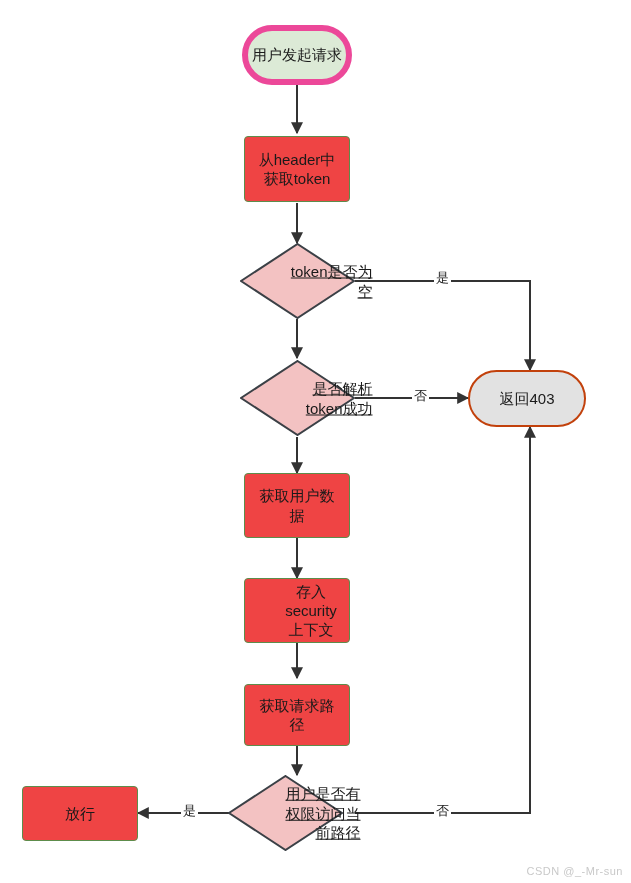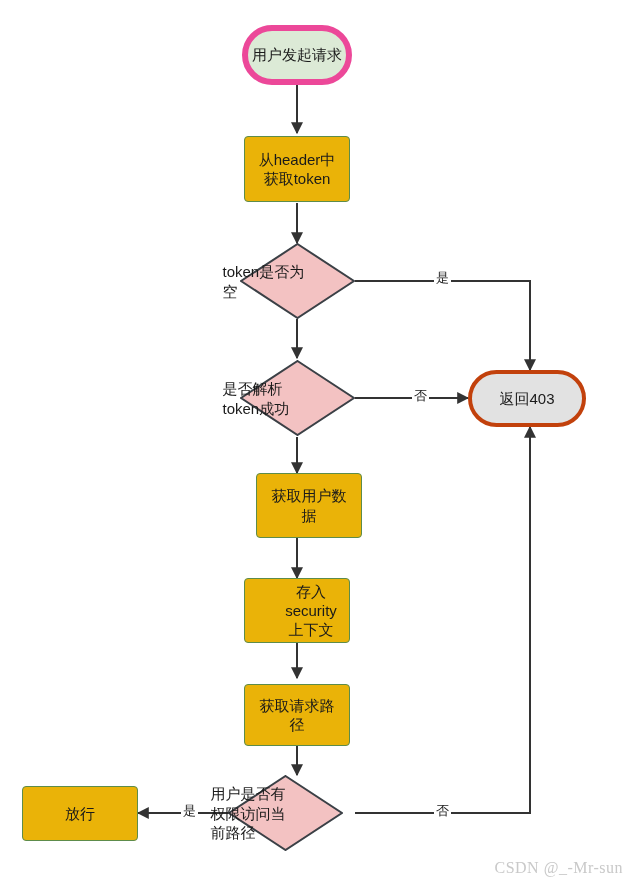--- a/index.html
+++ b/index.html
@@ -31,75 +31,76 @@
     align-items: center;
     justify-content: center;
     text-align: center;
     line-height: 1.28;
     color: #1a1a1a;
     font-size: 15px;
     white-space: pre-line;
     z-index: 3;
   }
   .node-proc {
-    background: #eab308;
+    background: #ef4444;
     border: 1.6px solid #5d8c4b;
     border-radius: 4px;
   }
   .node-start {
     background: #dcead6;
     border: 6px solid #ec4899;
     border-radius: 999px;
   }
   .node-end {
     background: #e2e2e2;
-    border: 4px solid #c2410c;
+    border: 2px solid #c2410c;
     border-radius: 999px;
   }
   .node-dec-wrap {
     position: absolute;
     z-index: 3;
   }
   .node-dec-shape {
     position: absolute;
     left: 0;
     top: 0;
     width: 100%;
     height: 100%;
   }
   .node-dec-label {
     position: absolute;
     left: 50%;
     top: 50%;
     transform: translate(-50%, -50%);
-    text-align: left;
+    text-align: right;
     line-height: 1.3;
     font-size: 15px;
     color: #1a1a1a;
     white-space: pre-line;
     width: 150px;
     z-index: 4;
+    text-decoration: underline;
   }
   .edge-label {
     position: absolute;
     font-size: 13px;
     color: #1a1a1a;
     background: #ffffff;
     padding: 0 2px;
     z-index: 5;
     line-height: 1;
   }
   .watermark {
     position: absolute;
     right: 8px;
     bottom: 6px;
-    font-size: 16px;
+    font-size: 11px;
     color: #c9c9c9;
     letter-spacing: 0.5px;
-    font-family: Liberation Serif, serif;
+    font-family: Liberation Sans, sans-serif;
     z-index: 6;
   }
 </style>
 </head>
 <body>
 
 <div id="canvas">
 
   <svg id="edges" viewBox="0 0 631 883" xmlns="http://www.w3.org/2000/svg">
     <defs>
@@ -147,21 +148,21 @@
   <div class="node-dec-wrap" style="left:240px; top:360px; width:115px; height:76px;">
     <svg class="node-dec-shape" viewBox="0 0 115 76" xmlns="http://www.w3.org/2000/svg">
       <polygon points="57.5,1 114,38 57.5,75 1,38" fill="#f3c2c2" stroke="#3b4046" stroke-width="2"></polygon>
     </svg>
     <div class="node-dec-label">是否解析
 token成功</div>
   </div>
 
   <div class="node node-end" style="left:468px; top:370px; width:118px; height:57px;">返回403</div>
 
-  <div class="node node-proc" style="left:244px; top:473px; width:106px; height:65px;margin-left:12px;">获取用户数
+  <div class="node node-proc" style="left:244px; top:473px; width:106px; height:65px;">获取用户数
 据</div>
 
   <div class="node node-proc" style="left:244px; top:578px; width:106px; height:65px;padding-left:28px;">存入security
 上下文</div>
 
   <div class="node node-proc" style="left:244px; top:678px; width:106px; height:62px;margin-top:6px;">获取请求路
 径</div>
 
   <div class="node-dec-wrap" style="left:228px; top:775px; width:115px; height:76px;">
     <svg class="node-dec-shape" viewBox="0 0 115 76" xmlns="http://www.w3.org/2000/svg">

